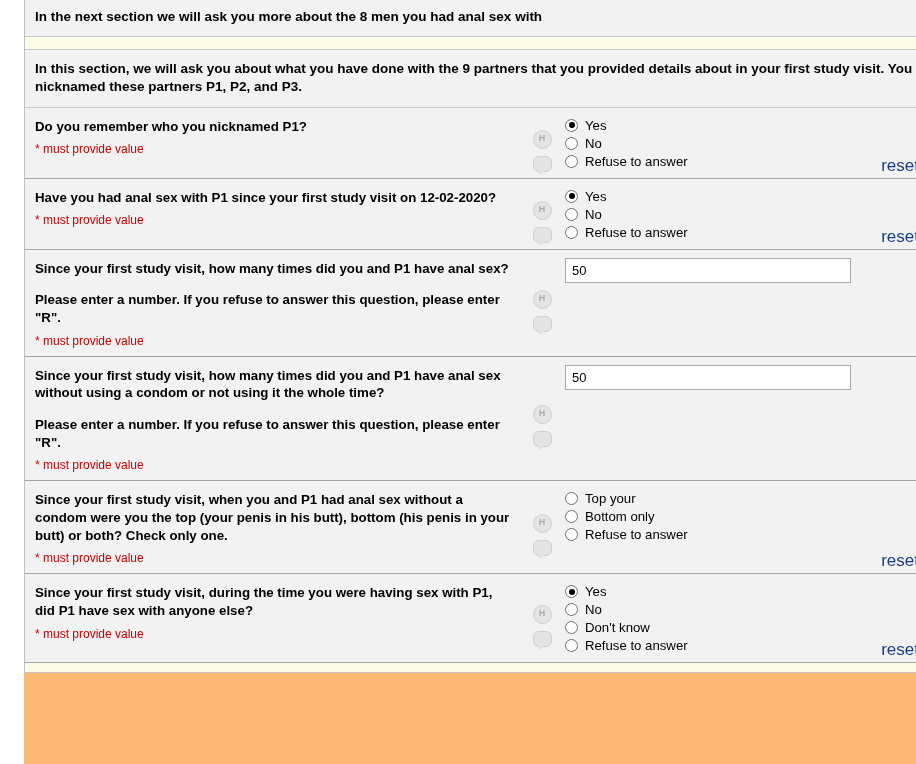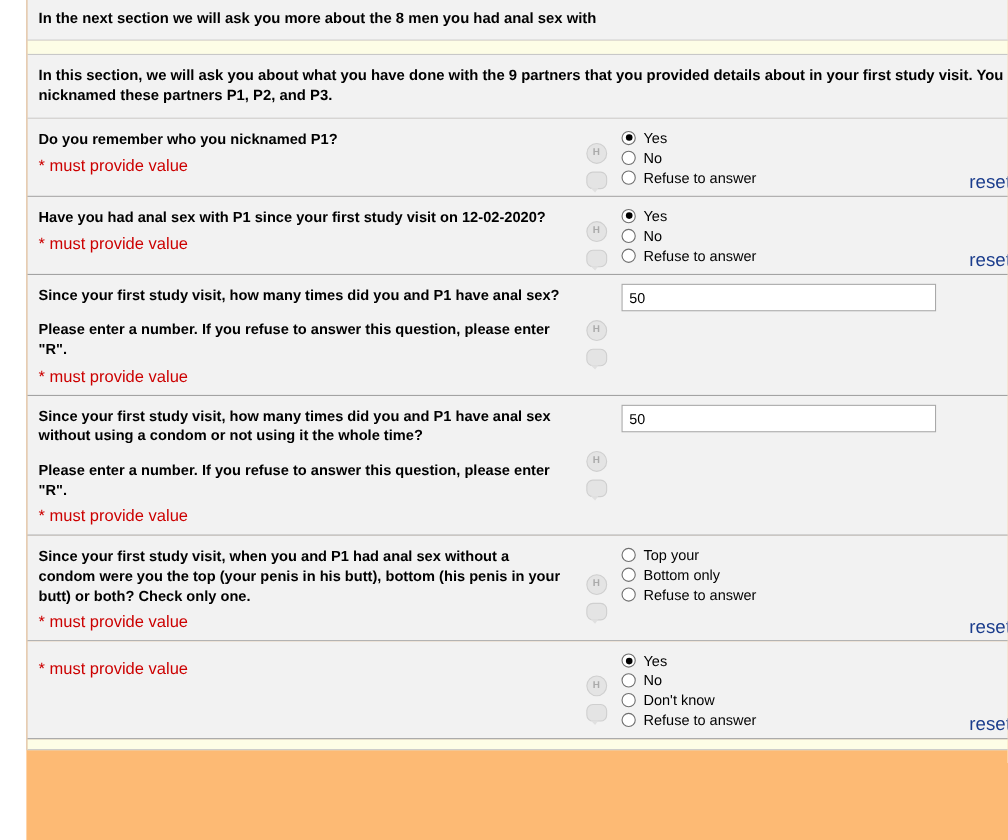--- a/index.html
+++ b/index.html
@@ -65,21 +65,21 @@
   }
   .qtext {
     font-weight: bold;
     font-size: 13.3px;
     line-height: 1.33;
     color: #000;
   }
   .qtext + .qtext { margin-top: 14px; }
   .must {
     color: #cc0000;
-    font-size: 15px;
+    font-size: 12px;
     margin-top: 7px;
     font-weight: normal;
   }
   .qicons {
     width: 34px;
     display: flex;
     flex-direction: column;
     justify-content: center;
     align-items: center;
     padding-top: 16px;
@@ -310,20 +310,21 @@
         <div class="choice">
           <span class="radio"></span>
           <span>Refuse to answer</span>
         </div>
         <a class="reset">reset</a>
       </div>
     </div>
 
     <div class="qrow">
       <div class="qleft">
+        <div class="qtext">Since your first study visit, during the time you were having sex with P1, did P1 have sex with anyone else?</div>
         <div class="must">* must provide value</div>
       </div>
       <div class="qicons">
         <div class="icon-circle">H</div>
         <div class="icon-bubble"></div>
       </div>
       <div class="qright">
         <div class="choice">
           <span class="radio checked"></span>
           <span>Yes</span>

